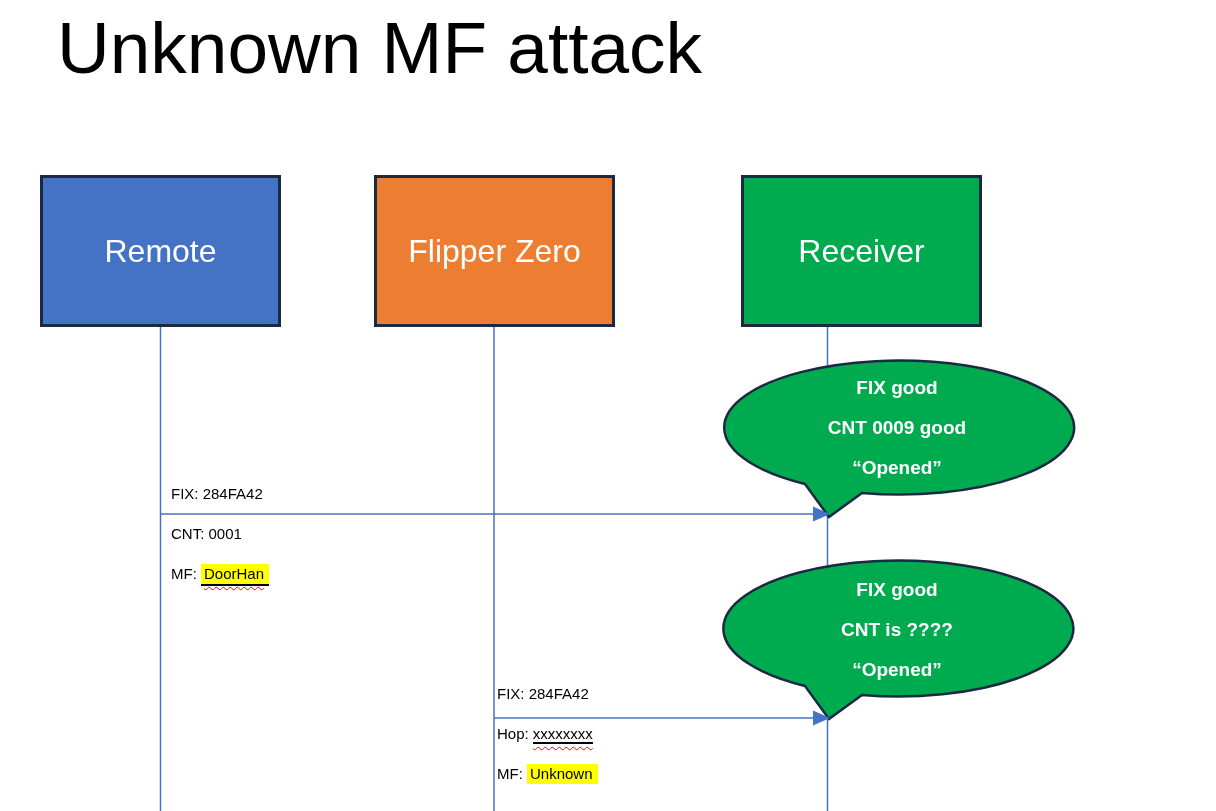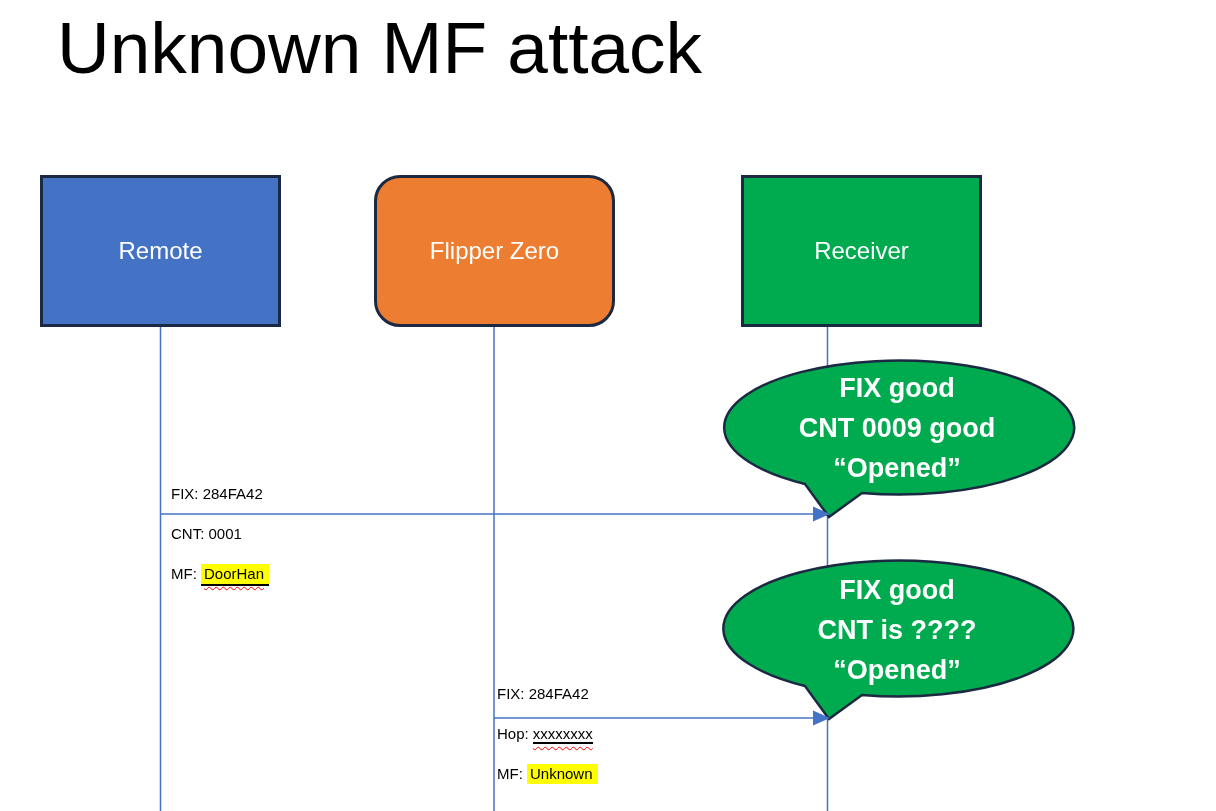--- a/index.html
+++ b/index.html
@@ -12,41 +12,41 @@
     font-size:73px;font-weight:300;color:#000;line-height:96px;white-space:nowrap;
   }
   .overlay{position:absolute;left:0;top:0;width:1216px;height:811px;}
   .lifeline,.connector{stroke:var(--connector-blue,#4472C4);stroke-width:1.5;fill:none;}
   .arrowhead{fill:var(--connector-blue,#4472C4);stroke:none;}
   .callout{fill:var(--actor-green,#00AB4F);stroke:var(--shape-border,#1B2942);stroke-width:2.5;}
   .actor{
     position:absolute;top:175px;width:241px;height:152px;box-sizing:border-box;
     border:3px solid var(--shape-border,#1B2942);
     display:flex;align-items:center;justify-content:center;
-    color:var(--text-light,#fff);font-size:24px;
+    color:var(--text-light,#fff);font-size:32px;
   }
   .actor-remote{left:40px;background:var(--actor-blue,#4472C4);}
-  .actor-flipper{left:374px;background:var(--actor-orange,#ED7D31);border-radius:26px;}
+  .actor-flipper{left:374px;background:var(--actor-orange,#ED7D31);}
   .actor-receiver{left:708px;background:var(--actor-green,#00AB4F);margin-left:33px;}
   .msg-label{
     position:absolute;font-size:15px;line-height:40px;
     color:var(--text-dark,#000);white-space:nowrap;
   }
   .msg1{left:171px;top:474px;}
   .msg2{left:497px;top:674px;}
   .hl{background:var(--highlight-yellow,#FFFF00);padding:1px 5px 2px 3px;}
   .u{border-bottom:2px solid var(--text-dark,#000);}
   .wavy{
     text-decoration-line:underline;text-decoration-style:wavy;
     text-decoration-color:var(--squiggle-red,#FF0000);
     text-decoration-thickness:1px;text-underline-offset:7px;
   }
   .callout-text{
     position:absolute;left:717px;width:360px;text-align:center;
-    color:var(--text-light,#fff);font-size:27px;font-weight:600;line-height:40px;
+    color:var(--text-light,#fff);font-size:19px;font-weight:600;line-height:40px;
   }
   .callout-text.c1{top:368px;}
   .callout-text.c2{top:570px;}
 </style>
 </head>
 <body>
 
 <div class="canvas">
 
   <h1 class="title">Unknown MF attack</h1>

